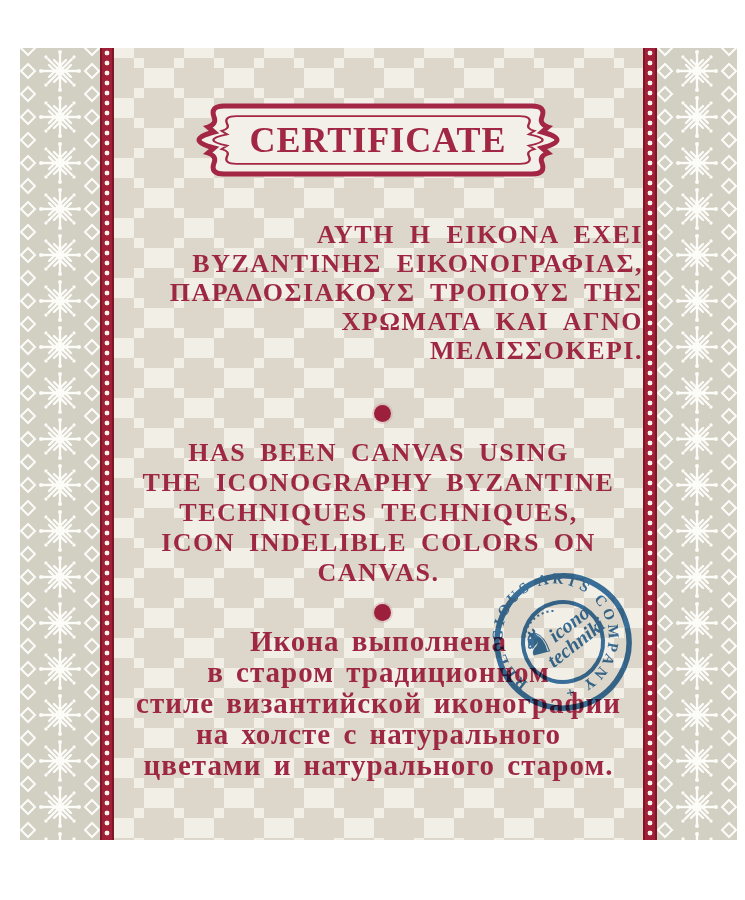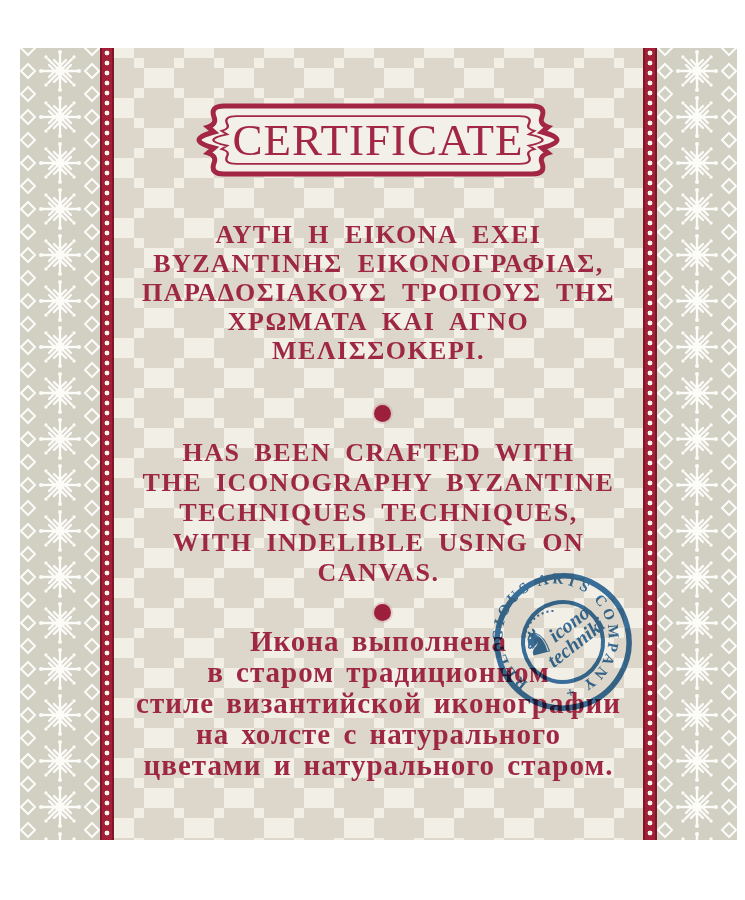--- a/index.html
+++ b/index.html
@@ -22,25 +22,25 @@
   .ribbon-left{left:80px;}
   .ribbon-right{right:80px;}
 
   
   .field{position:absolute;left:94px;top:0;width:529px;height:792px;}
 
   
   .plaque{position:absolute;left:176px;top:52px;width:364px;height:80px;}
   .plaque-title{position:absolute;left:176px;top:52px;width:364px;height:80px;
         display:flex;align-items:center;justify-content:center;
-        color:#a22745;font-size:45px;font-weight:400;letter-spacing:1px;}
+        color:#a22745;font-size:36px;font-weight:700;letter-spacing:1px;}
 
   .txtblock{position:absolute;left:94px;width:529px;text-align:center;
             color:#9e2843;font-weight:700;}
-  .greek{top:172px;font-size:26px;line-height:29px;letter-spacing:1.5px;word-spacing:7px;}
+  .greek{top:172px;font-size:26px;line-height:29px;letter-spacing:1.5px;word-spacing:7px;text-align:right;}
   .english{top:390px;font-size:26px;line-height:30px;letter-spacing:1.5px;word-spacing:6px;}
   .russian{top:578px;font-size:29px;line-height:31px;letter-spacing:1px;word-spacing:4px;}
 
   .dot{position:absolute;left:354px;width:17px;height:17px;border-radius:50%;
        background:#9c1f3c;box-shadow:0 0 0 2px rgba(200,150,160,.35);}
   .dot1{top:357px;}
   .dot2{top:556px;}
 
   .stamp{position:absolute;left:443px;top:494px;width:200px;height:200px;
          transform:rotate(-14deg);mix-blend-mode:multiply;opacity:.93;}
@@ -172,24 +172,24 @@
   <div class="txtblock greek">
     <div>ΑΥΤΗ Η ΕΙΚΟΝΑ ΕΧΕΙ</div>
     <div>ΒΥΖΑΝΤΙΝΗΣ ΕΙΚΟΝΟΓΡΑΦΙΑΣ,</div>
     <div>ΠΑΡΑΔΟΣΙΑΚΟΥΣ ΤΡΟΠΟΥΣ ΤΗΣ</div>
     <div>ΧΡΩΜΑΤΑ ΚΑΙ ΑΓΝΟ ΜΕΛΙΣΣΟΚΕΡΙ.</div>
   </div>
 
   <div class="dot dot1"></div>
 
   <div class="txtblock english">
-    <div>HAS BEEN CRAFTED WITH</div>
+    <div>HAS BEEN CANVAS USING</div>
     <div>THE ICONOGRAPHY BYZANTINE</div>
     <div>TECHNIQUES TECHNIQUES,</div>
-    <div>WITH INDELIBLE USING ON CANVAS.</div>
+    <div>ICON INDELIBLE COLORS ON CANVAS.</div>
   </div>
 
   <div class="dot dot2"></div>
 
   <div class="txtblock russian">
     <div>Икона выполнена</div>
     <div>в старом традиционном</div>
     <div>стиле византийской иконографии</div>
     <div>на холсте с натурального</div>
     <div>цветами и натурального старом.</div>

